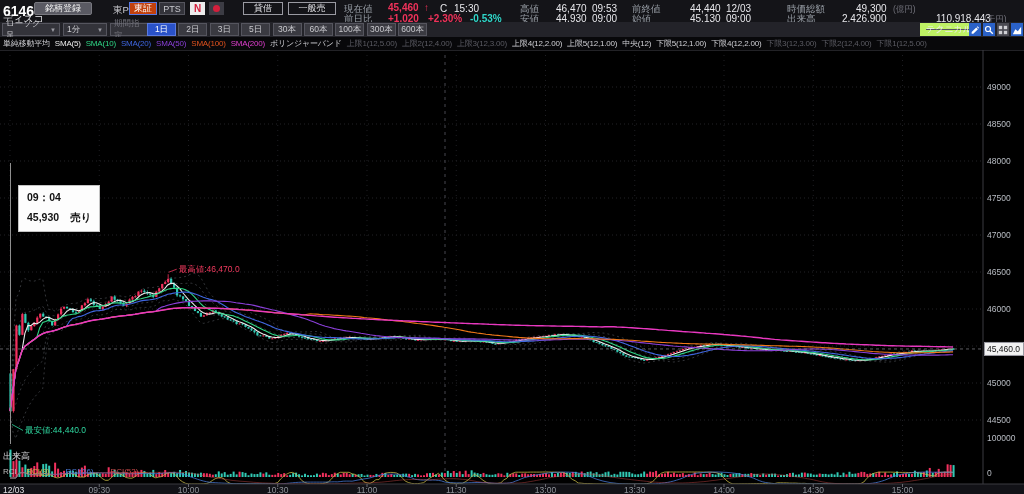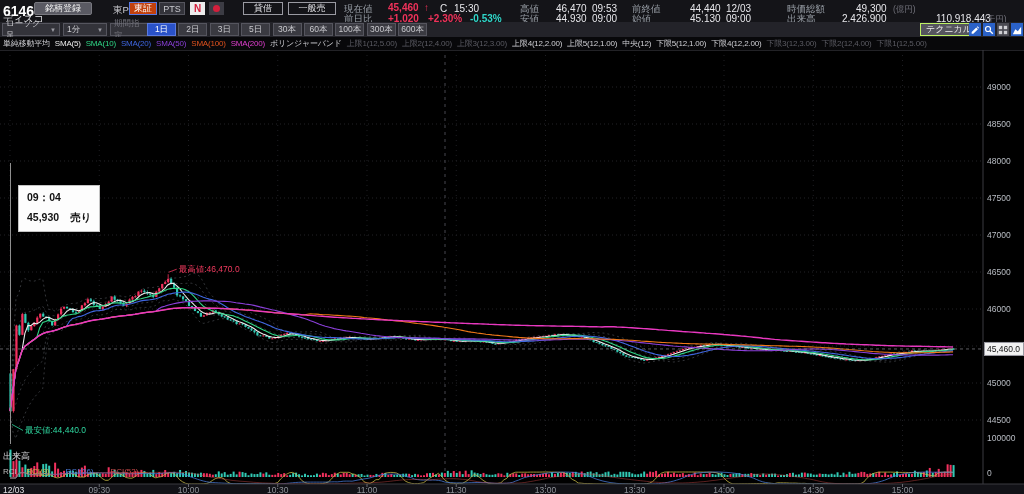--- a/index.html
+++ b/index.html
@@ -118,21 +118,21 @@
         <div class="pbtn sel" style="left: 147px;">1日</div>
         <div class="pbtn" style="left: 178.4px;">2日</div>
         <div class="pbtn" style="left: 209.8px;">3日</div>
         <div class="pbtn" style="left: 241.2px;">5日</div>
         <div class="pbtn" style="left: 272.6px;">30本</div>
         <div class="pbtn" style="left: 304px;">60本</div>
         <div class="pbtn" style="left: 335.4px;">100本</div>
         <div class="pbtn" style="left: 366.8px;">300本</div>
         <div class="pbtn" style="left: 398.2px;">600本</div>
       </div>
-    <div class="btn" style="left:920px;top:1px;width:58px;height:13px;background:#55555e;border:1px solid #bef264;color:#ececec;">テクニカル</div>
+    <div class="btn" style="left:920px;top:1px;width:58px;height:13px;background:#55555e;border:6px solid #bef264;color:#ececec;">テクニカル</div>
     <div id="toolbar-icons">
         <div class="tbicon" style="left: 969px; background: rgb(43, 98, 200);">
           <svg width="10" height="10" viewBox="0 0 12 12">
             <path d="M2 10.5 L2 8.5 L7.5 3 L9.5 5 L4 10.5 Z M8.2 2.3 L10.2 4.3 L11 3.5 L9 1.5 Z" fill="#fff"></path>
           </svg>
         </div>
         <div class="tbicon" style="left: 983px; background: rgb(43, 98, 200);">
           <svg width="10" height="10" viewBox="0 0 12 12">
             <circle cx="4.8" cy="4.8" r="3" fill="none" stroke="#fff" stroke-width="1.4"></circle>
             <line x1="7.2" y1="7.2" x2="10.6" y2="10.6" stroke="#fff" stroke-width="1.6"></line>

